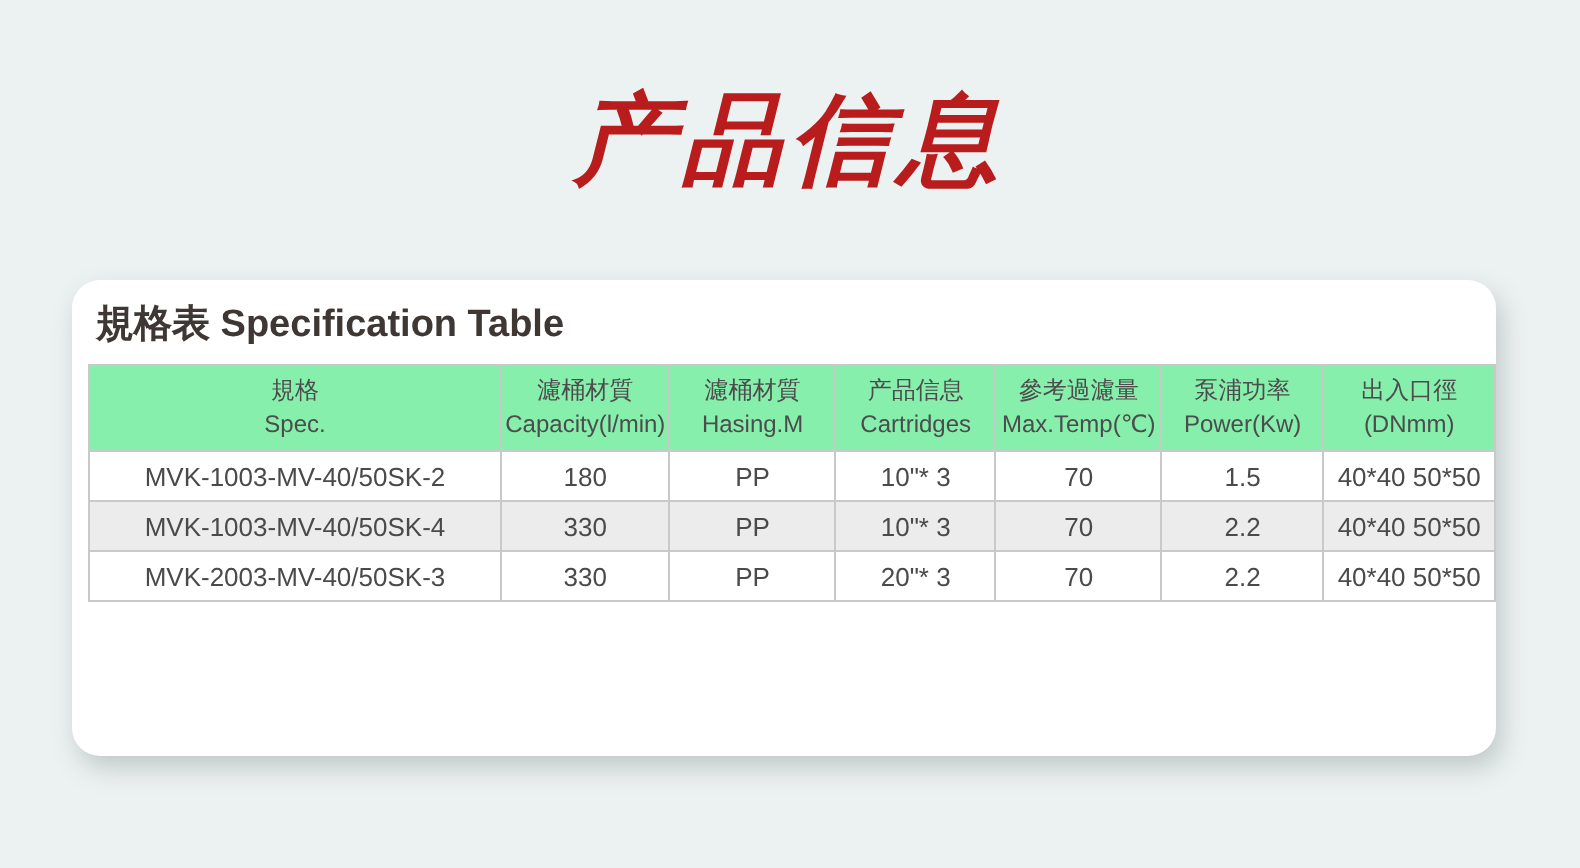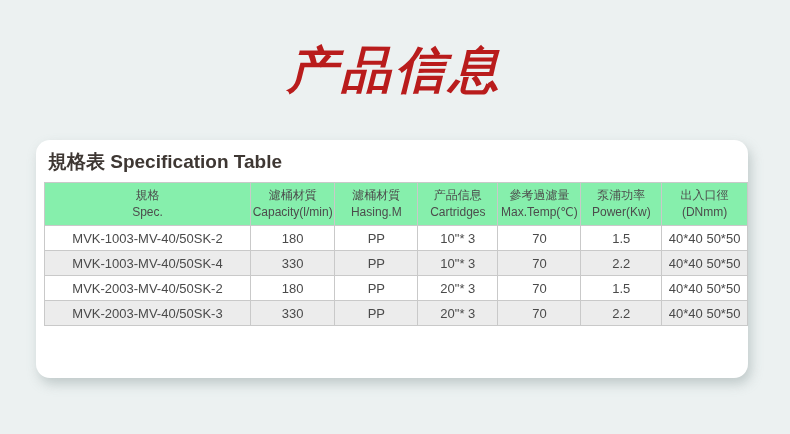--- a/index.html
+++ b/index.html
@@ -144,29 +144,20 @@
       <tr>
         <td>MVK-1003-MV-40/50SK-4</td>
         <td>330</td>
         <td>PP</td>
         <td>10"* 3</td>
         <td>70</td>
         <td>2.2</td>
         <td>40*40 50*50</td>
       </tr>
       <tr>
-        <td>MVK-2003-MV-40/50SK-2</td>
-        <td>180</td>
-        <td>PP</td>
-        <td>20"* 3</td>
-        <td>70</td>
-        <td>1.5</td>
-        <td>40*40 50*50</td>
-      </tr>
-      <tr>
         <td>MVK-2003-MV-40/50SK-3</td>
         <td>330</td>
         <td>PP</td>
         <td>20"* 3</td>
         <td>70</td>
         <td>2.2</td>
         <td>40*40 50*50</td>
       </tr>
     </tbody>
   </table>

